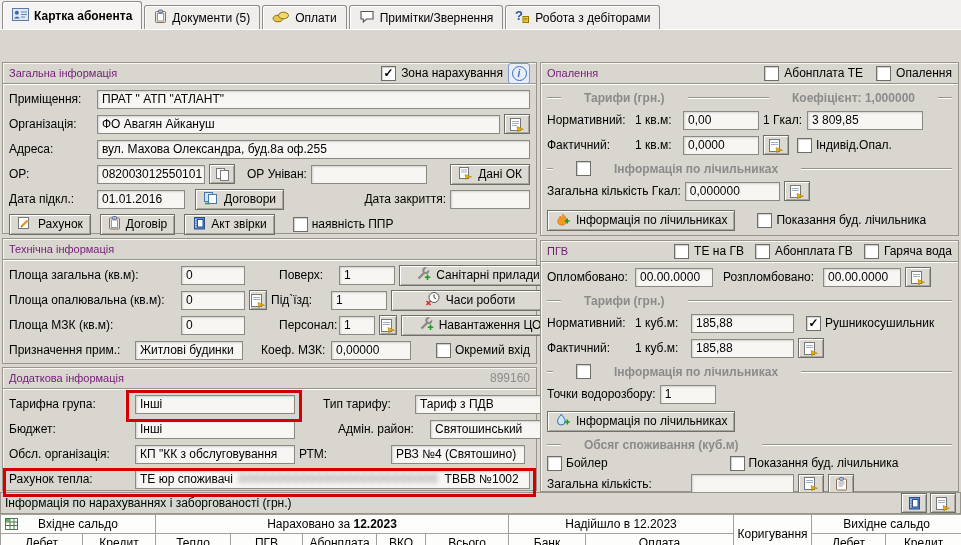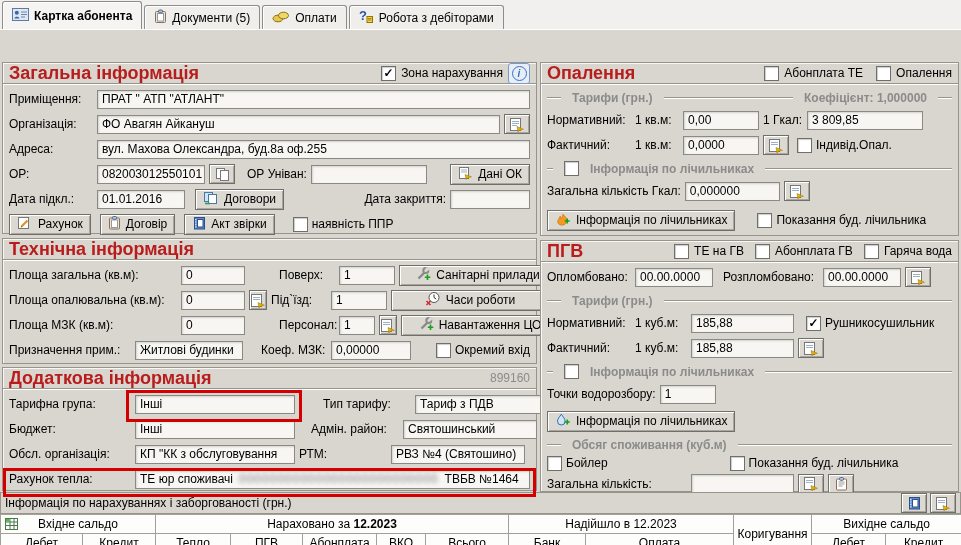--- a/index.html
+++ b/index.html
@@ -8,34 +8,34 @@
   
   .tabbar{position:absolute;top:0;left:0;width:961px;height:29px;background:#f1f0ee;display:flex;align-items:flex-end;padding-left:2px;box-sizing:border-box}
   .tab{display:inline-flex;align-items:center;gap:5px;height:23px;padding:0 9px;margin-right:2px;
        background:#f0eeeb;border:1px solid #8e8c88;border-bottom:none;border-radius:3px 3px 0 0;
        box-shadow:inset 1px 1px 0 #fff;white-space:nowrap;cursor:default}
   .tab.active{height:27px;background:#f5f4f2;z-index:3;font-weight:bold}
   
   .panel{position:absolute;top:29px;left:0;width:961px;height:516px;background:#d9d6cf;border-top:1px solid #fff}
   .sec{position:absolute;background:#d9d6cf;border:1px solid #97948c;box-shadow:inset 1px 1px 0 rgba(255,255,255,.8);box-sizing:border-box}
   .sec-h{display:flex;align-items:center;gap:5px;height:21px;padding:0 6px;border-bottom:1px solid #97948c;box-shadow:0 1px 0 #fff;box-sizing:border-box}
-  .sec-t{font-weight:bold;color:#b91c1c;font-size:18px;white-space:nowrap}
+  .sec-t{font-weight:normal;color:#701a75;font-size:11px;white-space:nowrap}
   .spacer{flex:1}
   .row{display:flex;align-items:center;gap:4px;padding:0 6px;margin-top:5px;height:20px}
   .lbl{white-space:nowrap}
   .f{background:#f7f6f3;border:1px solid #8a8a85;box-shadow:inset 1px 1px 2px rgba(0,0,0,.15);
      height:19px;line-height:17px;padding:0 4px;box-sizing:border-box;white-space:nowrap;overflow:hidden}
   .c{text-align:left}
   .grow{flex:1}
   .btn{display:inline-flex;align-items:center;justify-content:center;gap:5px;background:#dcd9d2;border:1px solid #6f6f6a;
        box-shadow:inset 1px 1px 0 #fff,inset -1px -1px 0 #a9a6a0;height:21px;padding:0 7px;cursor:default;white-space:nowrap;box-sizing:border-box}
   .icbtn{width:26px;height:20px;padding:0}
   .cb{width:13px;height:13px;flex:0 0 13px;background:#fff;border:1px solid #6f6f6a;box-shadow:inset 1px 1px 1px rgba(0,0,0,.2);
       display:inline-flex;align-items:center;justify-content:center;font-size:12px;font-weight:bold;line-height:1;cursor:default}
-  .sep{display:flex;align-items:center;gap:11px;margin-top:6px;height:15px;padding:0 6px}
+  .sep{display:flex;align-items:center;gap:23px;margin-top:6px;height:15px;padding:0 6px}
   .sl{border-top:1px solid #97948c;box-shadow:0 1px 0 #fff;height:0}
   .st{color:#8b8b8b;font-weight:bold;white-space:nowrap}
   .infobtn{width:20px;height:19px;background:#e8eef8;border:1px solid #7a9ac8;border-radius:3px;display:inline-flex;align-items:center;justify-content:center;cursor:default}
   .icirc{width:13px;height:13px;border-radius:50%;border:1px solid #3a6ec0;color:#3a6ec0;font-weight:bold;font-size:10px;font-style:italic;display:flex;align-items:center;justify-content:center}
   .redbox{position:absolute;border:3px solid #d40000;pointer-events:none;z-index:5}
   .blur{filter:blur(2px);color:#777;letter-spacing:1px}
   
   #sec-general{left:2px;top:32px;width:535px;height:172px}
   #sec-technical{left:2px;top:208px;width:535px;height:126px}
   #sec-additional{left:2px;top:337px;width:535px;height:124px}
@@ -82,20 +82,26 @@
     <span>Документи (5)</span>
   </div>
   <div class="tab">
     <span><svg width="18" height="13">
           <ellipse cx="6" cy="8.5" rx="5" ry="3.3" fill="#e7c84c" stroke="#8a6d14"></ellipse>
           <ellipse cx="11.5" cy="5.5" rx="5" ry="3.3" fill="#f0d868" stroke="#8a6d14"></ellipse>
         </svg></span>
     <span>Оплати</span>
   </div>
   <div class="tab">
+    <span><svg width="16" height="13">
+          <path d="M2 1.5h12v7.5H7.5l-3.2 3v-3H2z" fill="#fff" stroke="#555" stroke-width="1.1"></path>
+        </svg></span>
+    <span>Примітки/Звернення</span>
+  </div>
+  <div class="tab">
     <span><svg width="15" height="15">
           <text x="0" y="11" font-size="13" font-weight="bold" fill="#2a52b0">?</text>
           <rect x="8" y="7.5" width="5.5" height="6" fill="#f7d24a" stroke="#937400"></rect>
           <path d="M9 9.5h3.5M9 11h3.5" stroke="#937400" stroke-width=".8"></path>
         </svg></span>
     <span>Робота з дебіторами</span>
   </div>
 </div>
 
 <div class="panel">
@@ -275,35 +281,35 @@
     </div>
     <div class="row">
       <span class="lbl w122">Тарифна група:</span>
       <span class="f w160">Інші</span>
       <span class="lbl w88" style="margin-left:24px">Тип тарифу:</span>
       <span class="f w134">Тариф з ПДВ</span>
     </div>
     <div class="row">
       <span class="lbl w122">Бюджет:</span>
       <span class="f w160">Інші</span>
-      <span class="lbl w88" style="margin-left:12px">Адмін. район:</span>
+      <span class="lbl w88" style="margin-left:39px">Адмін. район:</span>
       <span class="f w134">Святошинський</span>
     </div>
     <div class="row">
       <span class="lbl w122">Обсл. організація:</span>
       <span class="f w160">КП "КК з обслуговування</span>
       <span class="lbl w88" style="">РТМ:</span>
       <span class="f w134">РВЗ №4 (Святошино)</span>
     </div>
     <div class="row">
       <span class="lbl w122">Рахунок тепла:</span>
       <span class="f grow" style="display:flex;gap:6px">
         <span>ТЕ юр споживачі</span>
         <span class="blur">00000000000000000000000000</span>
-        <span>ТВБВ №1464</span>
+        <span>ТВБВ №1002</span>
       </span>
     </div>
     <div class="redbox" style="left:123px;top:22px;width:170px;height:26px"></div>
     <div class="redbox" style="left:0px;top:100px;width:527px;height:23px"></div>
   </div>
 
   <div class="sec" id="sec-heating">
     <div class="sec-h">
       <span class="sec-t">Опалення</span>
       <span class="spacer"></span>

